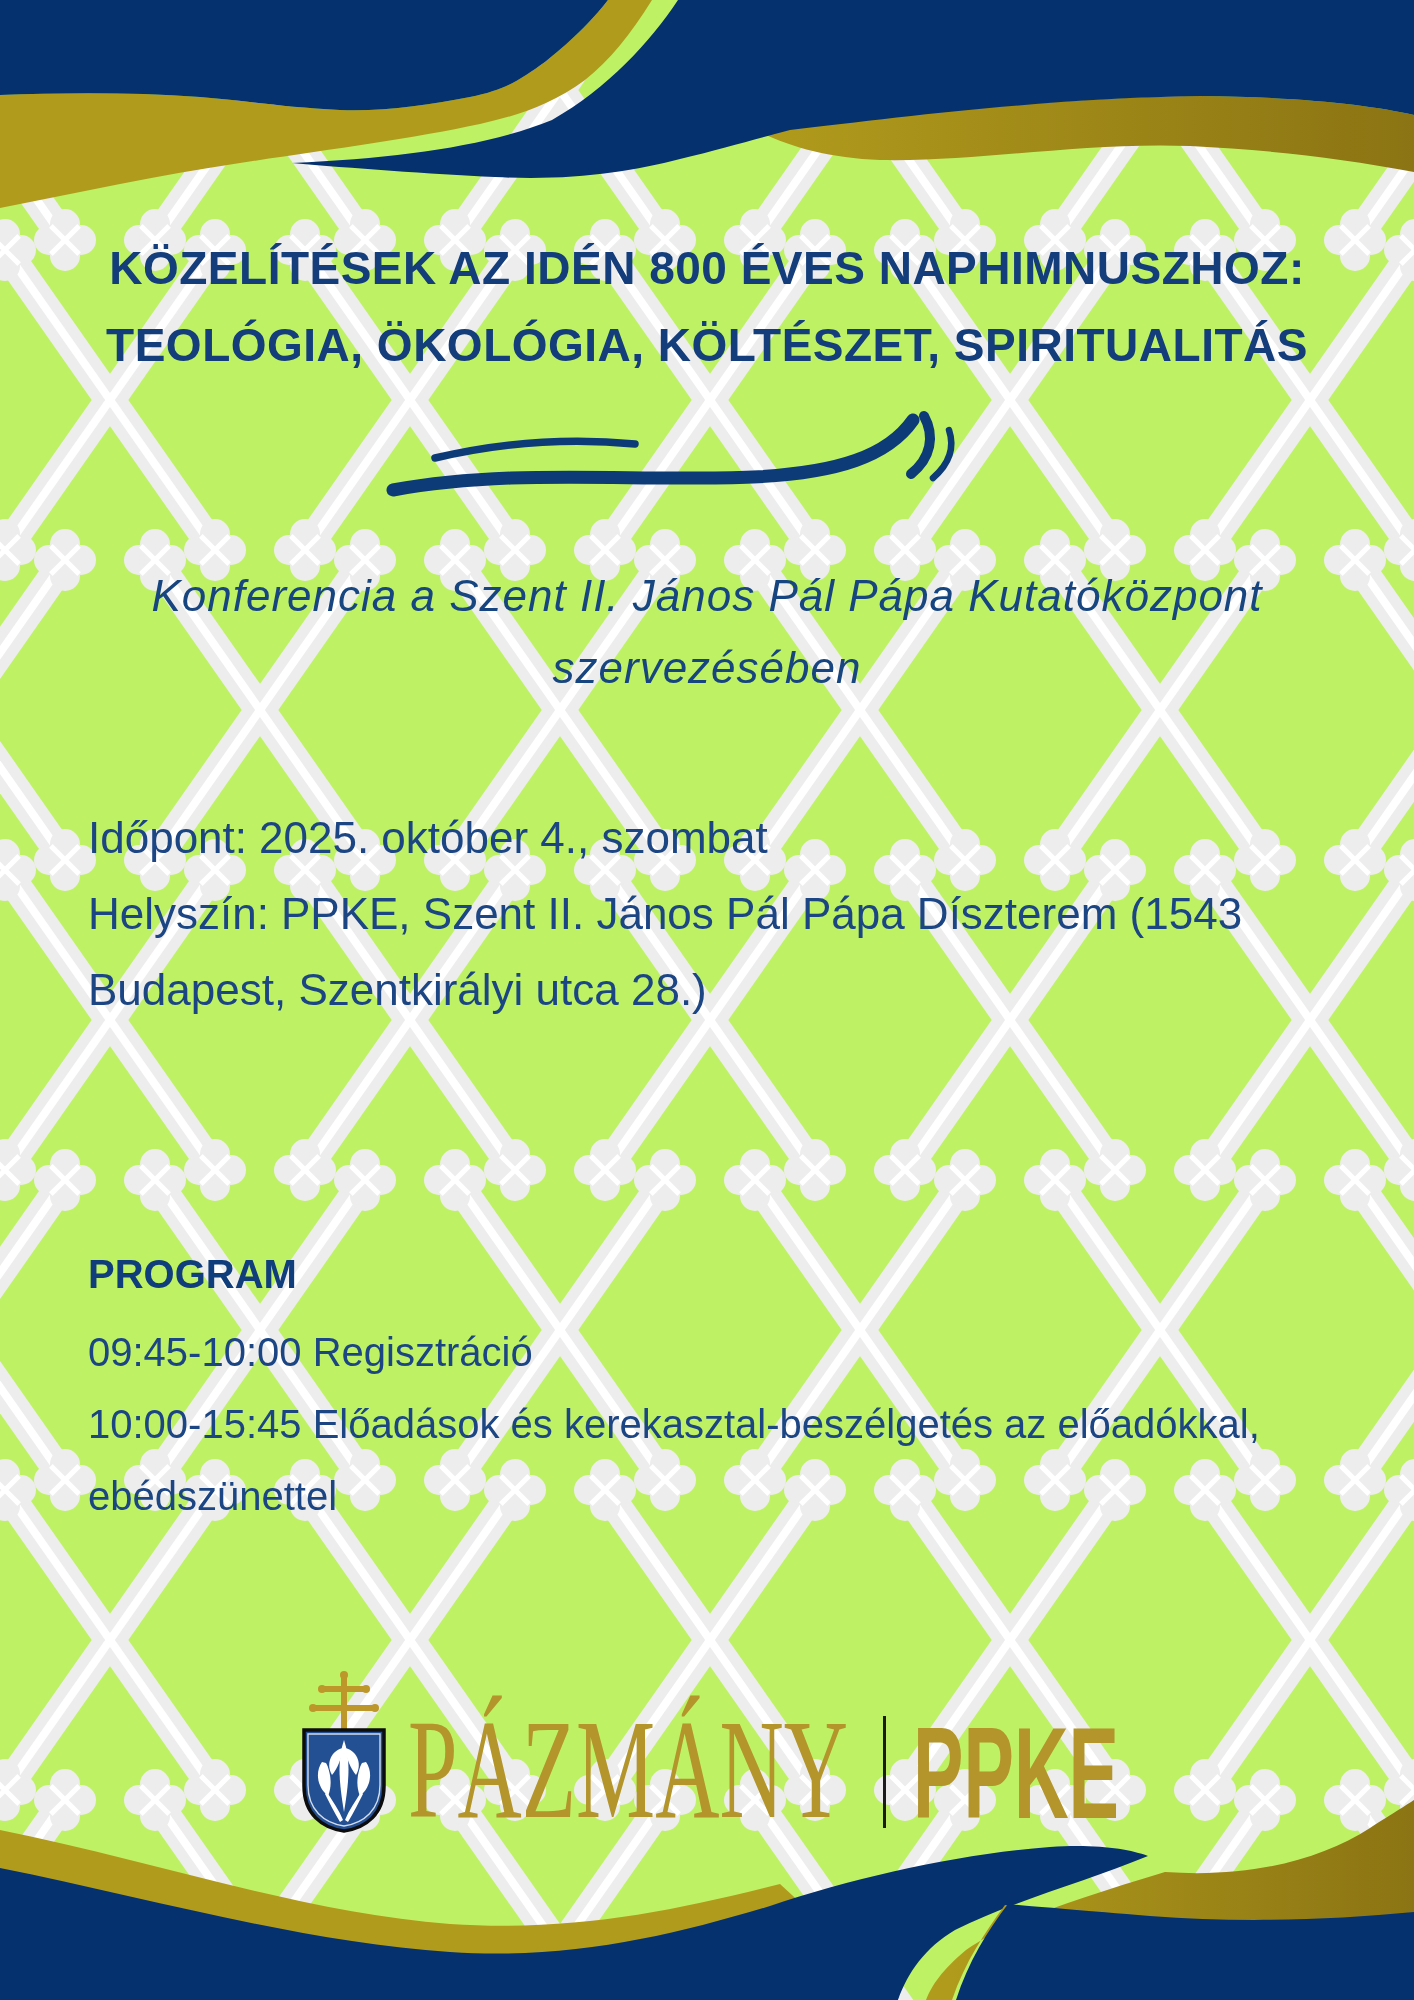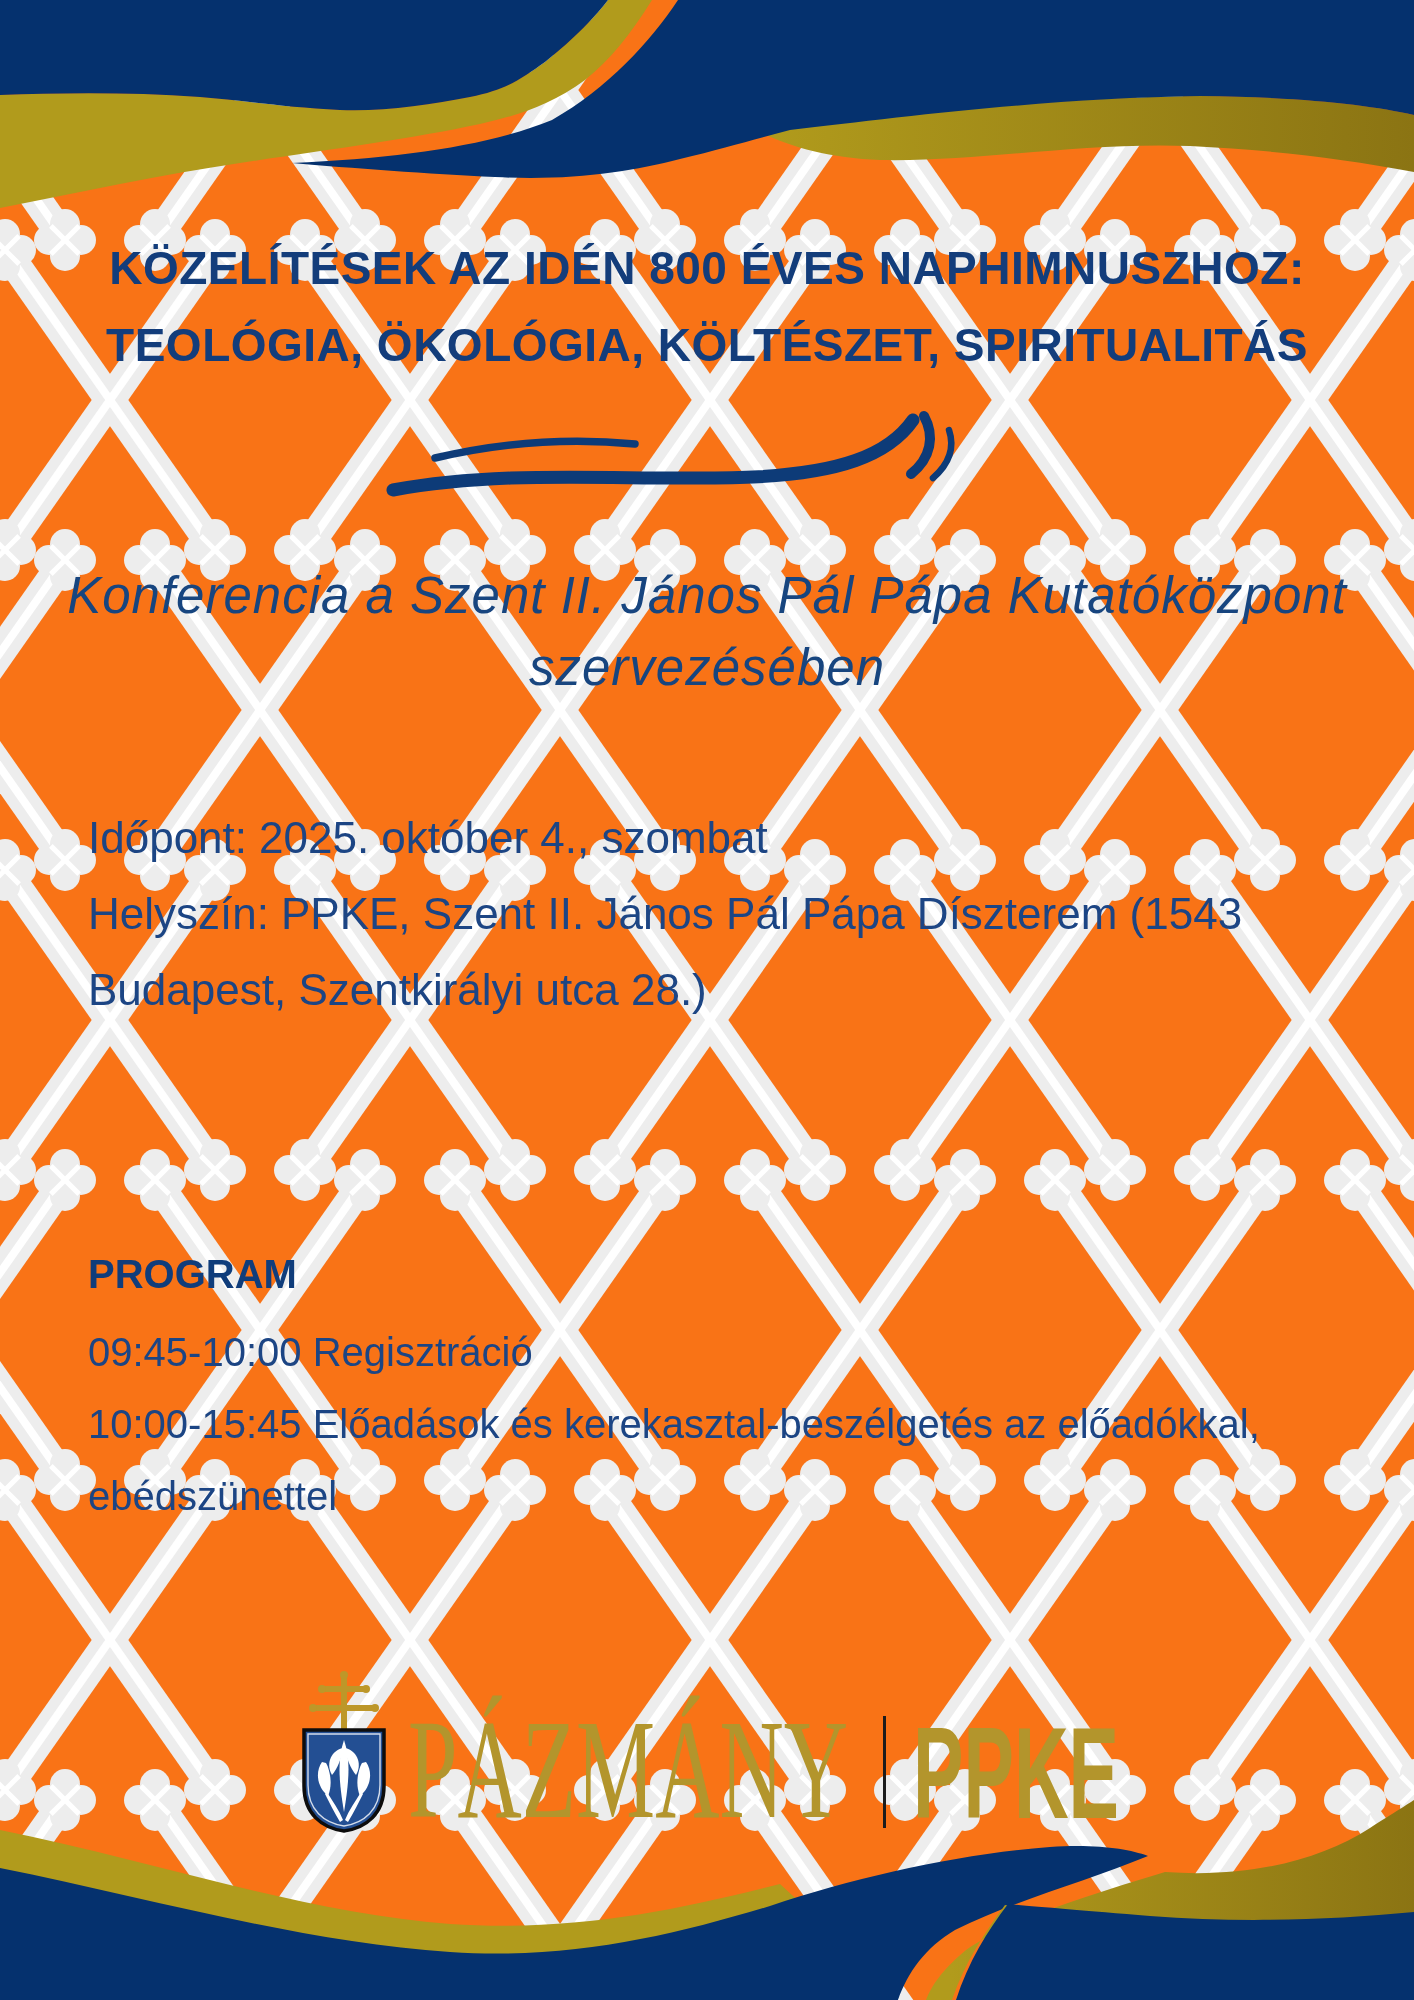--- a/index.html
+++ b/index.html
@@ -1,40 +1,40 @@
 <!DOCTYPE html>
 <html><head>
 <meta charset="utf-8">
 <style>
   html,body{margin:0;padding:0;background:#ffffff;}
   .page{
     position:relative;
     width:1414px;height:2000px;
     overflow:hidden;
-    background:#f97316;
+    background:#bef264;
     font-family:"Liberation Sans", sans-serif;
   }
   svg.layer{position:absolute;left:0;display:block;}
   #bg-pattern{top:0;z-index:0;}
   #deco-top{top:0;z-index:1;}
   #deco-bottom{top:1630px;z-index:1;}
   .content{position:absolute;z-index:2;}
   .title-block{
     top:230px;left:0;width:1414px;
     text-align:center;
     font-weight:700;font-size:46px;line-height:77px;
     letter-spacing:.5px;
     color:#133d7b;
   }
   #flourish{top:402px;left:383px;z-index:2;}
   .subtitle-block{
     top:560px;left:0;width:1414px;
     text-align:center;
     font-style:italic;
-    font-size:51px;line-height:72px;
+    font-size:44px;line-height:72px;
     letter-spacing:1px;
     color:#17457f;
   }
   .details-block{
     top:800px;left:88px;width:1190px;
     font-size:44px;line-height:76px;
     color:#1c4584;
   }
   .details-block .lbl{font-weight:400;margin-right:12px;}
   .program-block{

